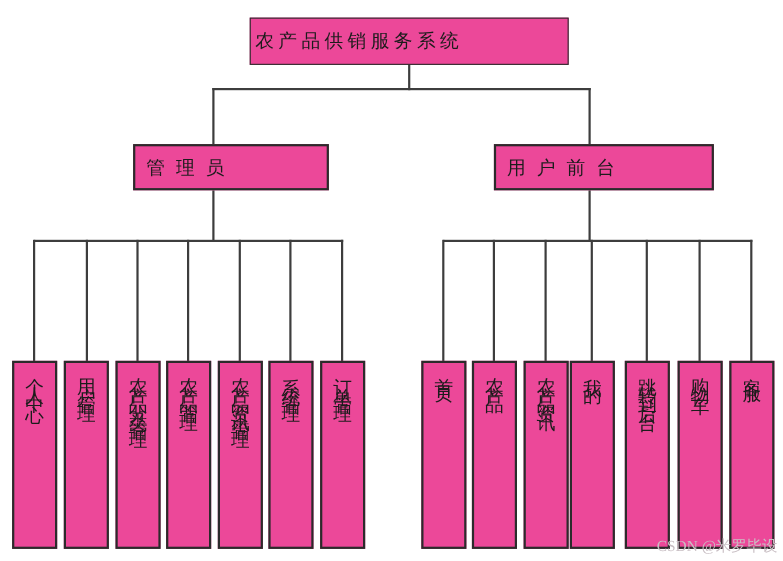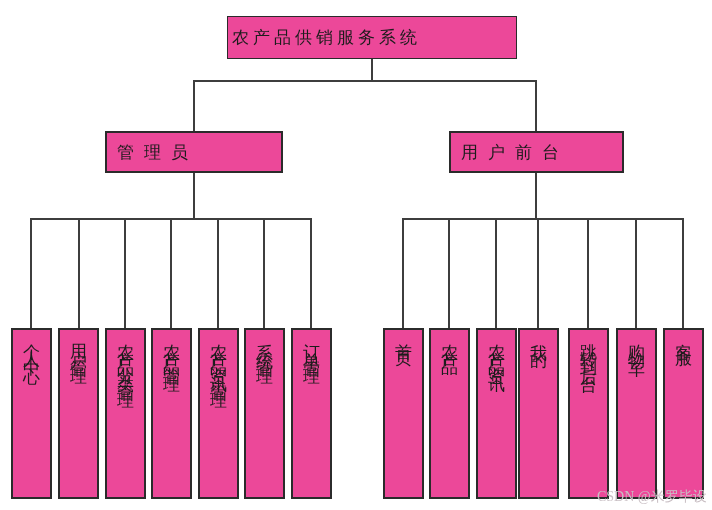--- a/index.html
+++ b/index.html
@@ -24,22 +24,22 @@
   }
   .root-box {
     left: 227px; top: 16px; width: 290px; height: 43px;
     font-size: 17px; letter-spacing: 4px; padding-left: 4px;
     border-width: 1.5px;
   }
   .lvl2-box {
     height: 42px; top: 131px;
     font-size: 17px; letter-spacing: 10px; padding-left: 10px;
   }
-  .admin-box { left: 105px; width: 178px; }
-  .front-box { left: 449px; width: 175px; }
+  .admin-box { left: 121px; width: 178px; }
+  .front-box { left: 449px; width: 200px; }
   .leaf {
     top: 328px; width: 41px; height: 171px;
     writing-mode: vertical-rl;
     text-orientation: upright;
     font-size: 17px;
     letter-spacing: 8px;
     overflow: visible;
   }
   .vline, .hline { position: absolute; background: #3d3d3d; z-index: 1; }
   .vline { width: 1.5px; }

